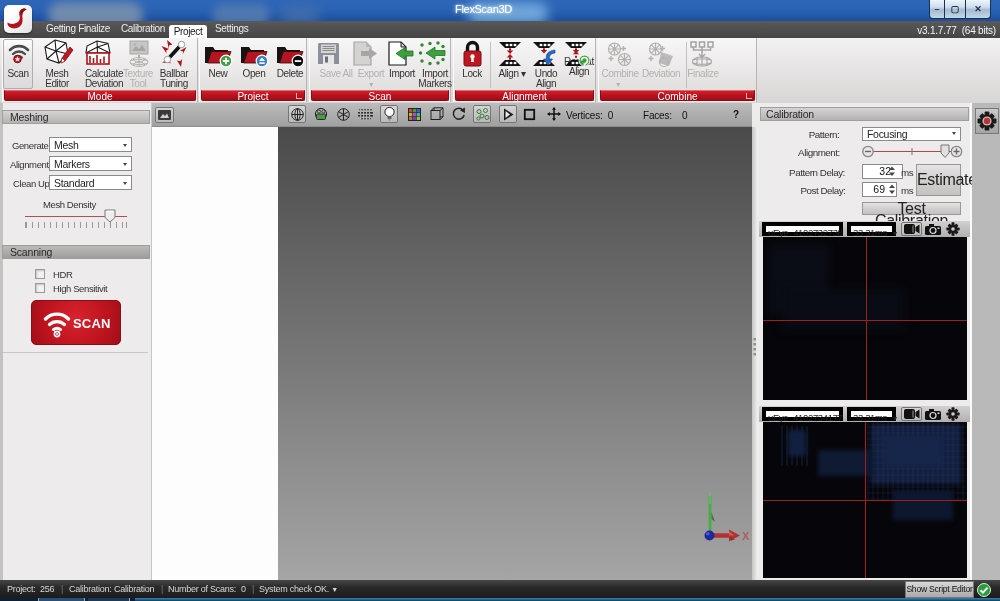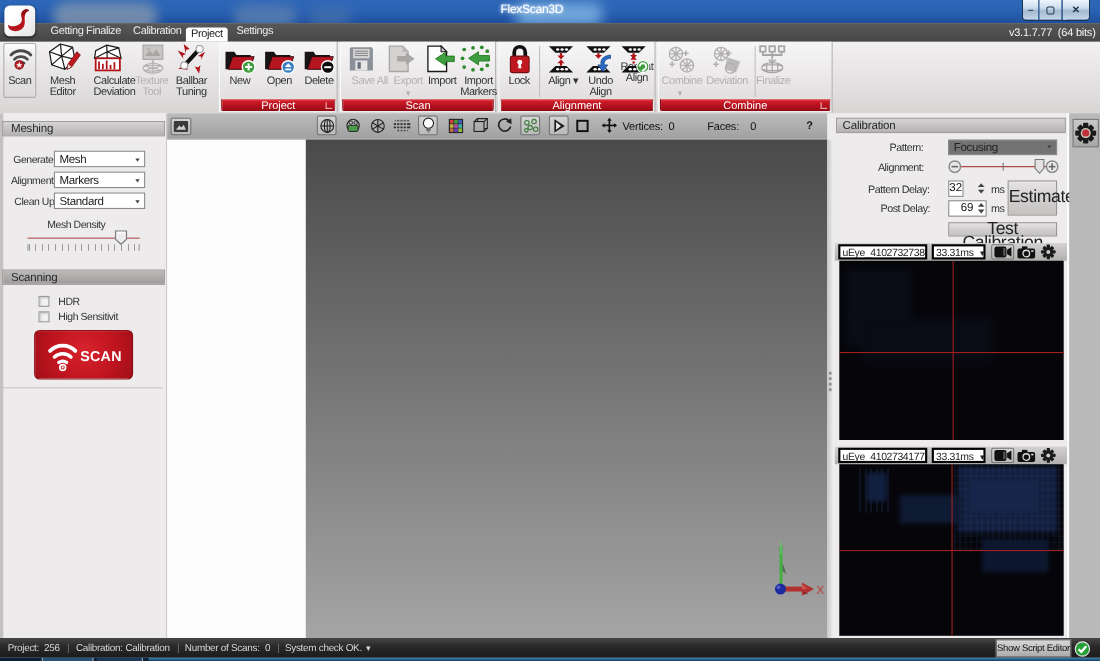--- a/index.html
+++ b/index.html
@@ -48,25 +48,25 @@
 .vtext{position:absolute;font-size:10px;letter-spacing:-.2px;color:#111}
 
 #whitepanel{position:absolute;left:152px;top:127px;width:126px;height:453px;background:#fdfdfd}
 #viewport{position:absolute;left:278px;top:127px;width:474px;height:453px;background:linear-gradient(#4a4a4a 0%,#727272 45%,#a5a5a5 100%)}
 #vsplit{position:absolute;left:752px;top:127px;width:6px;height:453px;background:linear-gradient(90deg,#c6c6c6,#f2f2f2)}
 
 #rightpanel{position:absolute;left:758px;top:103px;width:214px;height:477px;background:#edebeb;border-right:2px solid #fafafa}
 #calhead{position:absolute;left:760px;top:107px;width:209px;height:14px;border:1px solid #a09d9d;font-size:10.5px;letter-spacing:-.2px;color:#2a2a2a;padding-left:5px;line-height:13px}
 .grad1{background:linear-gradient(#d5d3d3,#b5b2b2)}
 .rlabel{position:absolute;font-size:9.8px;letter-spacing:-.45px;color:#333;text-align:center}
-.rdrop{position:absolute;background:#737373;border:1px solid #8a8a8a;font-size:10.5px;letter-spacing:-.3px;color:#222;padding:1px 4px}
+.rdrop{position:absolute;background:#ffffff;border:1px solid #8a8a8a;font-size:10.5px;letter-spacing:-.3px;color:#222;padding:1px 4px}
 .spin{position:absolute;background:#fff;border:1px solid #8a8a8a;font-size:10.5px;color:#111}
 .gbtn{position:absolute;background:linear-gradient(#e5e3e3,#d2cfcf 50%,#c5c2c2);border:1px solid #9a9797;font-size:16px;letter-spacing:-.3px;color:#222;text-align:center}
 .camhead{position:absolute;left:759px;width:211px;height:16px;background:linear-gradient(#d2d0d0,#b2afaf)}
-.camtxt{position:absolute;background:#fff;border:2px solid #000000;font-size:9.5px;letter-spacing:-.35px;color:#222;padding:1px 2px;line-height:12px}
+.camtxt{position:absolute;background:#fff;border:4px solid #000000;font-size:9.5px;letter-spacing:-.35px;color:#222;padding:1px 2px;line-height:12px}
 .camfeed{position:absolute;left:763px;width:204px;background:#06060a;overflow:hidden}
 
 #dockstrip{position:absolute;left:972px;top:103px;width:28px;height:477px;background:#b9b9b9}
 #gearbtn{position:absolute;left:975px;top:108px;width:24px;height:26px;background:linear-gradient(#c9c9c9,#a5a5a5);border:1px solid #787878}
 
 #statusbar{position:absolute;left:0;top:580px;width:1000px;height:18px;background:linear-gradient(#464646 0%,#2a2a2a 40%,#1b1b1b 100%);color:#d8d8d8;font-size:9px;letter-spacing:-.25px}
 #statusbar .sitem{position:absolute;top:4px}
 #ssebtn{position:absolute;left:905px;top:581px;width:69px;height:17px;background:linear-gradient(#d8d8d8,#aaa);border:1px solid #777;color:#111;font-size:8.6px;letter-spacing:-.25px;text-align:center;line-height:15px}
 #taskbar{position:absolute;left:0;top:598px;width:1000px;height:3px;background:linear-gradient(#3a7ca8 0%,#2a6a96 40%,#143a5c 100%)}
 </style></head>
@@ -89,20 +89,23 @@
 <span class="mtab" style="left:215px">Settings</span>
 <div id="ver">v3.1.7.77&nbsp; (64 bits)</div>
 </div>
 <div id="tab-active">Project</div>
 <div id="logo"></div>
 <svg id="logosvg" style="left:6px;top:7px;z-index:31" width="24" height="24" viewBox="0 0 24 24">
 <path d="M17.5 1.5 C14 2.5 12.5 5 13.5 8.5 C14.5 12 13.5 14.5 10 16 C6.5 17.5 3.5 17 1.5 15.5 C1 17.5 2.5 20 5.5 21 C9.5 22.3 14.5 20.5 16 16.5 C17.2 13.3 16 10.5 16.5 7.5 C17 4.8 18.5 3.2 20.5 2.8 C20 2 19 1.5 17.5 1.5 Z" fill="#b5121b"></path>
 <path d="M17.5 1.5 C15.5 2 14 3.5 13.8 6 L16.2 6.8 C16.5 4.5 18 3.1 20.5 2.8 C20 2 19 1.5 17.5 1.5 Z" fill="#8d0d14"></path>
 </svg>
 <div id="ribbon">
+  <div class="rgroup" style="left:2px;width:196px">
+      <div class="rbar">Mode</div>
+    </div>
   <div class="rgroup" style="left:199px;width:108px">
       <div class="rbar">Project<span class="launch"></span></div>
     </div>
   <div class="rgroup" style="left:309px;width:142px">
       <div class="rbar">Scan</div>
     </div>
   <div class="rgroup" style="left:453px;width:143px">
       <div class="rbar">Alignment</div>
     </div>
   <div class="rgroup" style="left:598px;width:159px">
@@ -508,21 +511,21 @@
 <line x1="8" y1="6.5" x2="94" y2="6.5" stroke="#b04848" stroke-width="1.2"></line>
 <line x1="50" y1="3" x2="50" y2="10" stroke="#777" stroke-width="1"></line>
 <circle cx="6" cy="6.5" r="5.2" fill="#e8e6e6" stroke="#888" stroke-width="1.3"></circle>
 <line x1="3" y1="6.5" x2="9" y2="6.5" stroke="#666" stroke-width="1.4"></line>
 <circle cx="94.5" cy="6.5" r="5.2" fill="#e8e6e6" stroke="#888" stroke-width="1.3"></circle>
 <line x1="91.5" y1="6.5" x2="97.5" y2="6.5" stroke="#666" stroke-width="1.4"></line>
 <line x1="94.5" y1="3.5" x2="94.5" y2="9.5" stroke="#666" stroke-width="1.4"></line>
 <path d="M79 0 L87 0 L87 8 L83 12.5 L79 8 Z" fill="#e2e0e0" stroke="#777" stroke-width="1"></path>
 </svg>
 <span class="rlabel" style="left:776px;top:167px;width:82px">Pattern Delay:</span>
-<div class="spin" style="left:862px;top:164px;width:14px;height:15px;line-height:13px;padding-right:11px;text-align:right">32</div>
+<div class="spin" style="left:862px;top:164px;width:41px;height:15px;line-height:13px;padding-right:11px;text-align:right">32</div>
 <span class="rlabel" style="left:901px;top:167px;width:20px;text-align:left">ms</span>
 <div class="gbtn" style="left:916px;top:164px;width:45px;height:32px;line-height:30px">Estimate</div>
 <span class="rlabel" style="left:788px;top:185px;width:70px">Post Delay:</span>
 <div class="spin" style="left:862px;top:182px;width:35px;height:15px;line-height:13px;padding-right:11px;text-align:right">69</div>
 <span class="rlabel" style="left:901px;top:185px;width:20px;text-align:left">ms</span>
 <svg style="left:888px;top:166px" width="8" height="30" viewBox="0 0 8 30">
 <polygon points="4,0.5 7,4 1,4" fill="#444"></polygon>
     <polygon points="4,10 7,6.5 1,6.5" fill="#444"></polygon>
 <polygon points="4,18.5 7,22 1,22" fill="#444"></polygon>
     <polygon points="4,28 7,24.5 1,24.5" fill="#444"></polygon>

